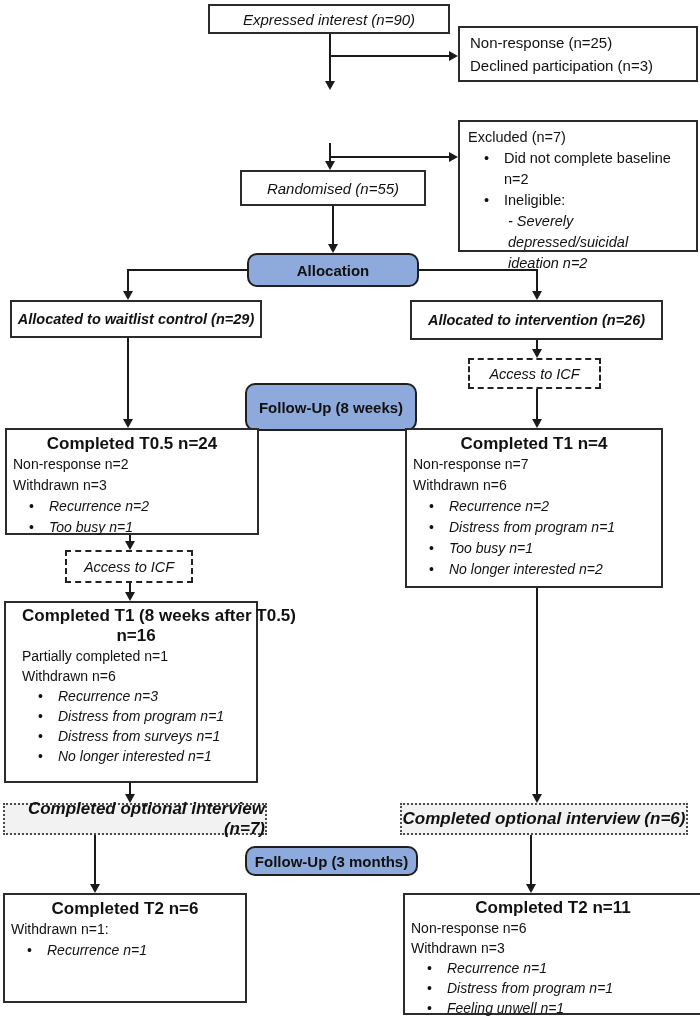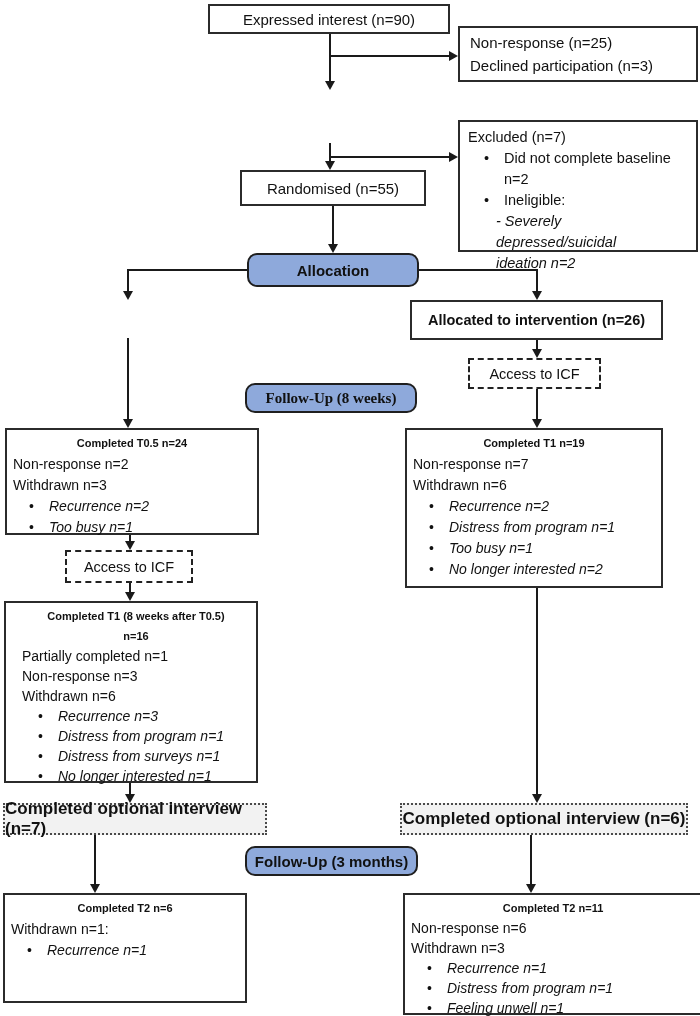--- a/index.html
+++ b/index.html
@@ -1,34 +1,34 @@
 <!DOCTYPE html>
 <html><head>
 <meta charset="utf-8">
 <style>
   html,body{margin:0;padding:0;background:#fff;}
   .canvas{position:relative;width:700px;height:1016px;background:#fff;
     font-family:"Liberation Sans",sans-serif;color:#111;overflow:hidden;}
   .box{position:absolute;background:#fff;border:2px solid #2b2b2b;box-sizing:border-box;font-size:15px;}
-  .center{display:flex;flex-direction:column;align-items:center;justify-content:center;text-align:left;}
+  .center{display:flex;flex-direction:column;align-items:center;justify-content:center;text-align:right;font-style:italic;}
   .leftalign{display:flex;flex-direction:column;justify-content:center;padding-left:10px;}
   .bold{font-weight:bold;}
   .pill{position:absolute;background:#8EA9DB;border:2px solid #1f1f1f;border-radius:10px;
     box-sizing:border-box;display:flex;align-items:center;justify-content:center;
     font-weight:bold;font-size:15px;}
   .dashed{border:2px dashed #222;background:#fff;}
   .dotted{border:2px dotted #4a4a4a;background:#f2f2f2;font-weight:bold;font-size:17px;}
   .detail{padding:3px 6px 0 6px;font-size:14px;line-height:21px;}
   .detail.tight{line-height:20px;}
-  .detail .title{font-weight:bold;text-align:center;font-size:11px;white-space:nowrap;}
+  .detail .title{font-weight:bold;text-align:center;font-size:17px;white-space:nowrap;}
   .bullet{display:flex;font-style:italic;}
   .bullet .dot{flex:0 0 36px;padding-left:16px;font-style:normal;box-sizing:border-box;}
   .excl{padding:5px 8px 0 8px;font-size:14.5px;line-height:21px;}
   .excl .bullet{font-style:normal;}
-  .excl .sub{font-style:italic;margin-left:28px;width:168px;}
+  .excl .sub{font-style:italic;margin-left:40px;width:168px;}
   .v{position:absolute;width:2px;background:#1a1a1a;}
   .h{position:absolute;height:2px;background:#1a1a1a;}
   .ad{position:absolute;width:0;height:0;border-left:5px solid transparent;border-right:5px solid transparent;border-top:9px solid #1a1a1a;}
   .ar{position:absolute;width:0;height:0;border-top:5px solid transparent;border-bottom:5px solid transparent;border-left:9px solid #1a1a1a;}
 </style>
 </head>
 <body>
 
 <div class="canvas">
 
@@ -55,27 +55,30 @@
     <div class="sub">- Severely depressed/suicidal ideation n=2</div>
   </div>
 
   <div class="box center" style="left:240px;top:170px;width:186px;height:36px;">
     <div>Randomised (n=55)</div>
   </div>
 
   <div class="pill" style="left:247px;top:253px;width:172px;height:34px;">
     <span>Allocation</span>
   </div>
-  <div class="pill" style="left:245px;top:383px;width:172px;height:30px;font-family:Liberation Serif, serif;">
+  <div class="pill" style="left:245px;top:383px;width:172px;height:48px;">
     <span>Follow-Up (8 weeks)</span>
   </div>
   <div class="pill" style="left:245px;top:846px;width:173px;height:30px;">
     <span>Follow-Up (3 months)</span>
   </div>
 
+  <div class="box center bold" style="left:10px;top:300px;width:252px;height:38px;font-size:14.5px;">
+    <div>Allocated to waitlist control (n=29)</div>
+  </div>
   <div class="box center bold" style="left:410px;top:300px;width:253px;height:40px;font-size:14.5px;">
     <div>Allocated to intervention (n=26)</div>
   </div>
 
   <div class="box center dashed" style="left:468px;top:358px;width:133px;height:31px;font-size:14.5px;">
     <div>Access to ICF</div>
   </div>
   <div class="box center dashed" style="left:65px;top:550px;width:128px;height:33px;font-size:14.5px;">
     <div>Access to ICF</div>
   </div>
@@ -88,21 +91,21 @@
         <span class="dot">•</span>
         <span>Recurrence n=2</span>
       </div>
     <div class="bullet">
         <span class="dot">•</span>
         <span>Too busy n=1</span>
       </div>
   </div>
 
   <div class="box detail" style="left:405px;top:428px;width:258px;height:160px;">
-    <div class="title">Completed T1 n=19</div>
+    <div class="title">Completed T1 n=4</div>
     <div>Non-response n=7</div>
     <div>Withdrawn n=6</div>
     <div class="bullet">
         <span class="dot">•</span>
         <span>Recurrence n=2</span>
       </div>
     <div class="bullet">
         <span class="dot">•</span>
         <span>Distress from program n=1</span>
       </div>
@@ -113,21 +116,20 @@
     <div class="bullet">
         <span class="dot">•</span>
         <span>No longer interested n=2</span>
       </div>
   </div>
 
   <div class="box detail tight" style="left:4px;top:601px;width:254px;height:182px;padding-left:16px;">
     <div class="title">Completed T1 (8 weeks after T0.5)</div>
     <div class="title">n=16</div>
     <div>Partially completed n=1</div>
-    <div>Non-response n=3</div>
     <div>Withdrawn n=6</div>
     <div class="bullet">
         <span class="dot">•</span>
         <span>Recurrence n=3</span>
       </div>
     <div class="bullet">
         <span class="dot">•</span>
         <span>Distress from program n=1</span>
       </div>
     <div class="bullet">

